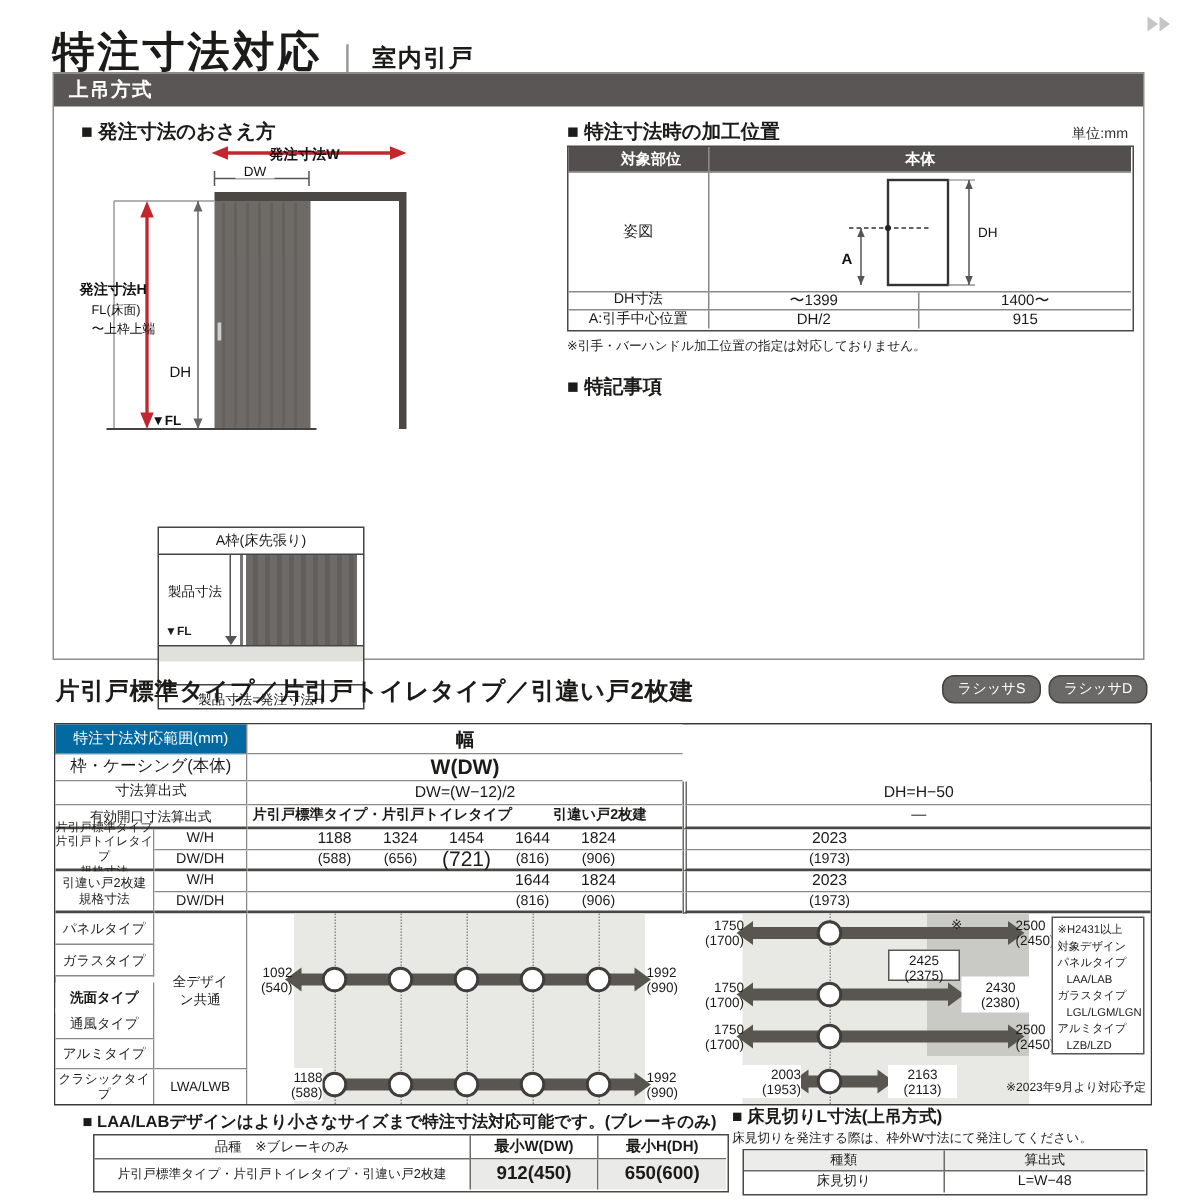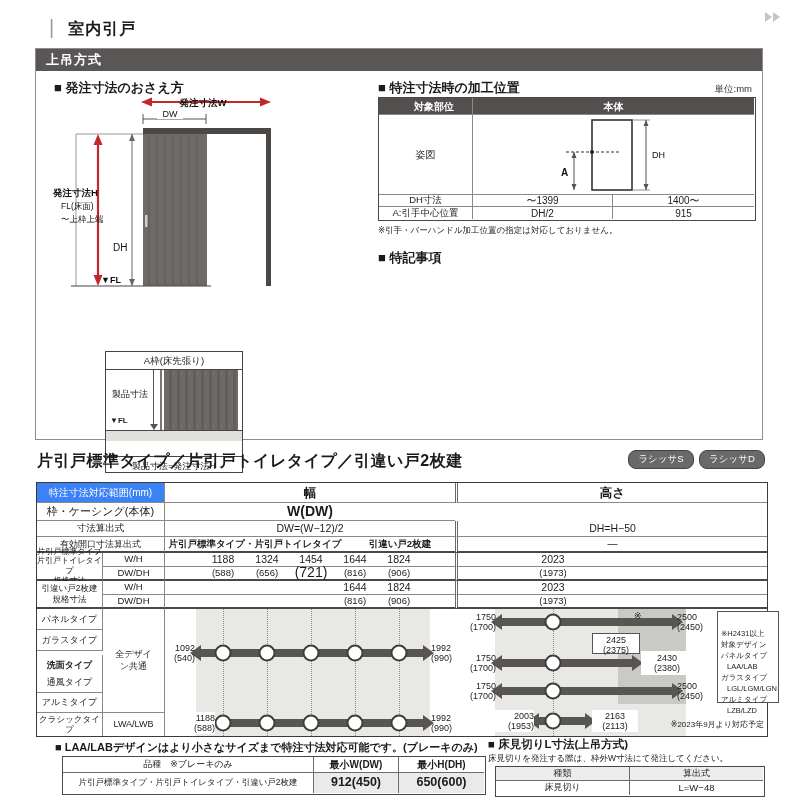--- a/index.html
+++ b/index.html
@@ -20,21 +20,21 @@
   .mcell{position:absolute;box-sizing:border-box;display:flex;align-items:center;justify-content:center;
          border-right:1px solid #8b8887;border-bottom:1px solid #8b8887;text-align:center;line-height:1.1;}
   .mdark{background:#534f4e;color:#fff;}
   .note{font-size:8.5px;color:#222;}
   .rem{font-size:10.5px;line-height:14.5px;padding-left:11px;text-indent:-11px;margin-bottom:5px;}
   
   .afr{position:absolute;left:69px;top:302px;width:138px;height:122px;border:1px solid #444;box-sizing:border-box;font-size:9.5px;}
   
   .cell{position:absolute;box-sizing:border-box;display:flex;align-items:center;justify-content:center;
         border-right:1px solid #8b8887;border-bottom:1px solid #8b8887;text-align:center;line-height:1.12;background:#fff;}
-  .dark{background:#3b82f6;color:#fff;}
+  .dark{background:#0369a1;color:#fff;}
   .dbl{border-left:3px double #6b6967;}
   .nrb{border-right:none;}
   .nbb{border-bottom:none;}
   .thickB{border-bottom:2px solid #4a4847;}
   .chart{position:absolute;box-sizing:border-box;background:#fff;}
   .band{position:absolute;top:0;height:125px;background:#e8e8e5;}
   .dotl{position:absolute;top:0;height:125px;width:0;border-left:1px dotted #8a8a8a;}
   .rbar{position:absolute;height:8px;background:#595551;}
   .rbar .al{position:absolute;left:-10px;top:-4px;width:0;height:0;border-top:8px solid transparent;border-bottom:8px solid transparent;border-right:11px solid #595551;}
   .rbar .ar{position:absolute;right:-10px;top:-4px;width:0;height:0;border-top:8px solid transparent;border-bottom:8px solid transparent;border-left:11px solid #595551;}
@@ -44,20 +44,21 @@
          font-size:9.5px;display:flex;align-items:center;justify-content:center;}
   .btbl{position:absolute;box-sizing:border-box;border-right:1px solid #6f6d6c;border-bottom:1px solid #6f6d6c;display:flex;align-items:center;justify-content:center;text-align:center;line-height:1.1;}
   .chev{width:0;height:0;border-top:5px solid transparent;border-bottom:5px solid transparent;border-left:7px solid #c6c5c4;display:inline-block;margin-left:1px;}
 </style>
 </head>
 <body>
 
 <div class="page">
 
   <div class="abs" style="left:35px;top:16px;display:flex;align-items:baseline;">
+    <span class="hdr-title">特注寸法対応</span>
     <span class="hdr-sep">|</span>
     <span class="hdr-cat">室内引戸</span>
   </div>
   <div class="abs" style="left:764px;top:8px;">
     <span class="chev"></span><span class="chev"></span>
   </div>
 
   <div class="ubox">
     <div class="ubar">上吊方式</div>
 
@@ -161,21 +162,20 @@
   </div>
 
   <div class="abs" style="left:37px;top:451px;font-size:16px;font-weight:bold;letter-spacing:0.5px;">片引戸標準タイプ／片引戸トイレタイプ／引違い戸2枚建</div>
   <div class="badge" style="left:628px;top:450px;">ラシッサS</div>
   <div class="badge" style="left:699px;top:450px;">ラシッサD</div>
 
   <div class="abs" style="left:36px;top:482px;width:730px;height:253px;border:1.5px solid #3c3a39;box-sizing:content-box;background:#fff;">
 
     <div class="cell dark" style="left:0;top:0;width:128px;height:20px;font-size:10px;">特注寸法対応範囲(mm)</div>
     <div class="cell nrb" style="left:128px;top:0;width:290px;height:20px;font-size:12.5px;font-weight:bold;">幅</div>
-    <div class="cell dbl" style="left:418px;top:0;width:312px;height:20px;font-size:12.5px;font-weight:bold;border-right:none;">高さ</div>
 
     <div class="cell" style="left:0;top:20px;width:128px;height:18px;font-size:11px;">枠・ケーシング(本体)</div>
     <div class="cell nrb" style="left:128px;top:20px;width:290px;height:18px;font-size:14px;font-weight:bold;">W(DW)</div>
 
     <div class="cell" style="left:0;top:38px;width:128px;height:16px;font-size:9.5px;">寸法算出式</div>
     <div class="cell nrb" style="left:128px;top:38px;width:290px;height:16px;font-size:10.5px;">DW=(W−12)/2</div>
     <div class="cell dbl" style="left:418px;top:38px;width:312px;height:16px;font-size:10.5px;border-right:none;">DH=H−50</div>
 
     <div class="cell thickB" style="left:0;top:54px;width:128px;height:16px;font-size:9px;">有効開口寸法算出式</div>
     <div class="cell nrb thickB" style="left:128px;top:54px;width:290px;height:16px;font-size:9.5px;font-weight:bold;justify-content:flex-start;">
@@ -347,21 +347,21 @@
       <div class="circ" style="left:95px;top:112px;"></div>
       <div class="rlab" style="left:34px;width:42px;top:112px;text-align:right;background:#fff;padding:1px 0;">
         <div>2003</div>
           <div>(1953)</div>
       </div>
       <div class="rlab" style="left:134px;width:46px;top:112px;background:#fff;padding:1px 0;text-align:center;">
         <div>2163</div>
           <div>(2113)</div>
       </div>
 
-      <div class="abs" style="left:243px;top:2px;width:62px;height:92px;border:1px solid #555;background:#fff;font-size:7.5px;line-height:11px;padding:16px 3px;box-sizing:border-box;margin-left:16px;">
+      <div class="abs" style="left:243px;top:2px;width:62px;height:92px;border:1px solid #555;background:#fff;font-size:7.5px;line-height:11px;padding:2px 3px;box-sizing:border-box;">
         <div>※H2431以上</div>
         <div>対象デザイン</div>
         <div>パネルタイプ</div>
         <div style="padding-left:6px;">LAA/LAB</div>
         <div>ガラスタイプ</div>
         <div style="padding-left:6px;">LGL/LGM/LGN</div>
         <div>アルミタイプ</div>
         <div style="padding-left:6px;">LZB/LZD</div>
       </div>
       <div class="abs" style="left:180px;top:110px;width:126px;font-size:8px;text-align:right;">※2023年9月より対応予定</div>

